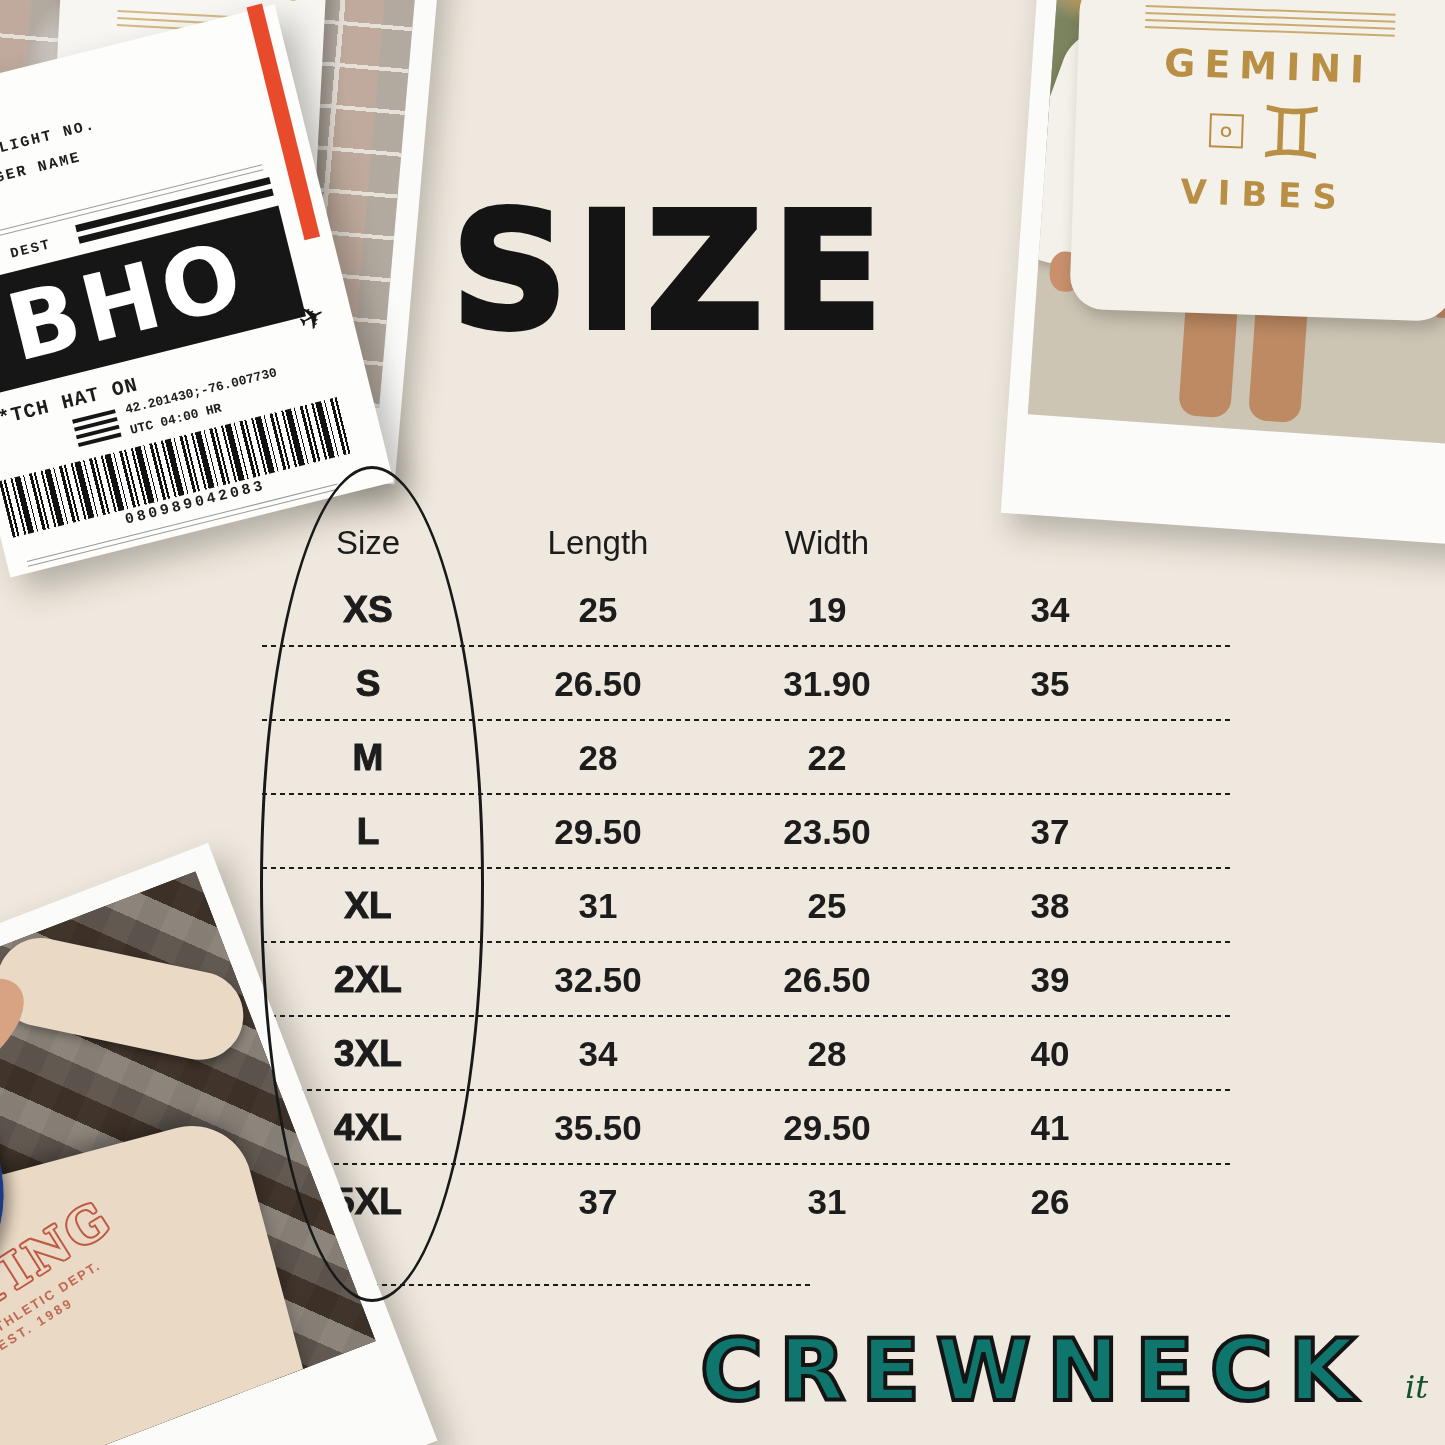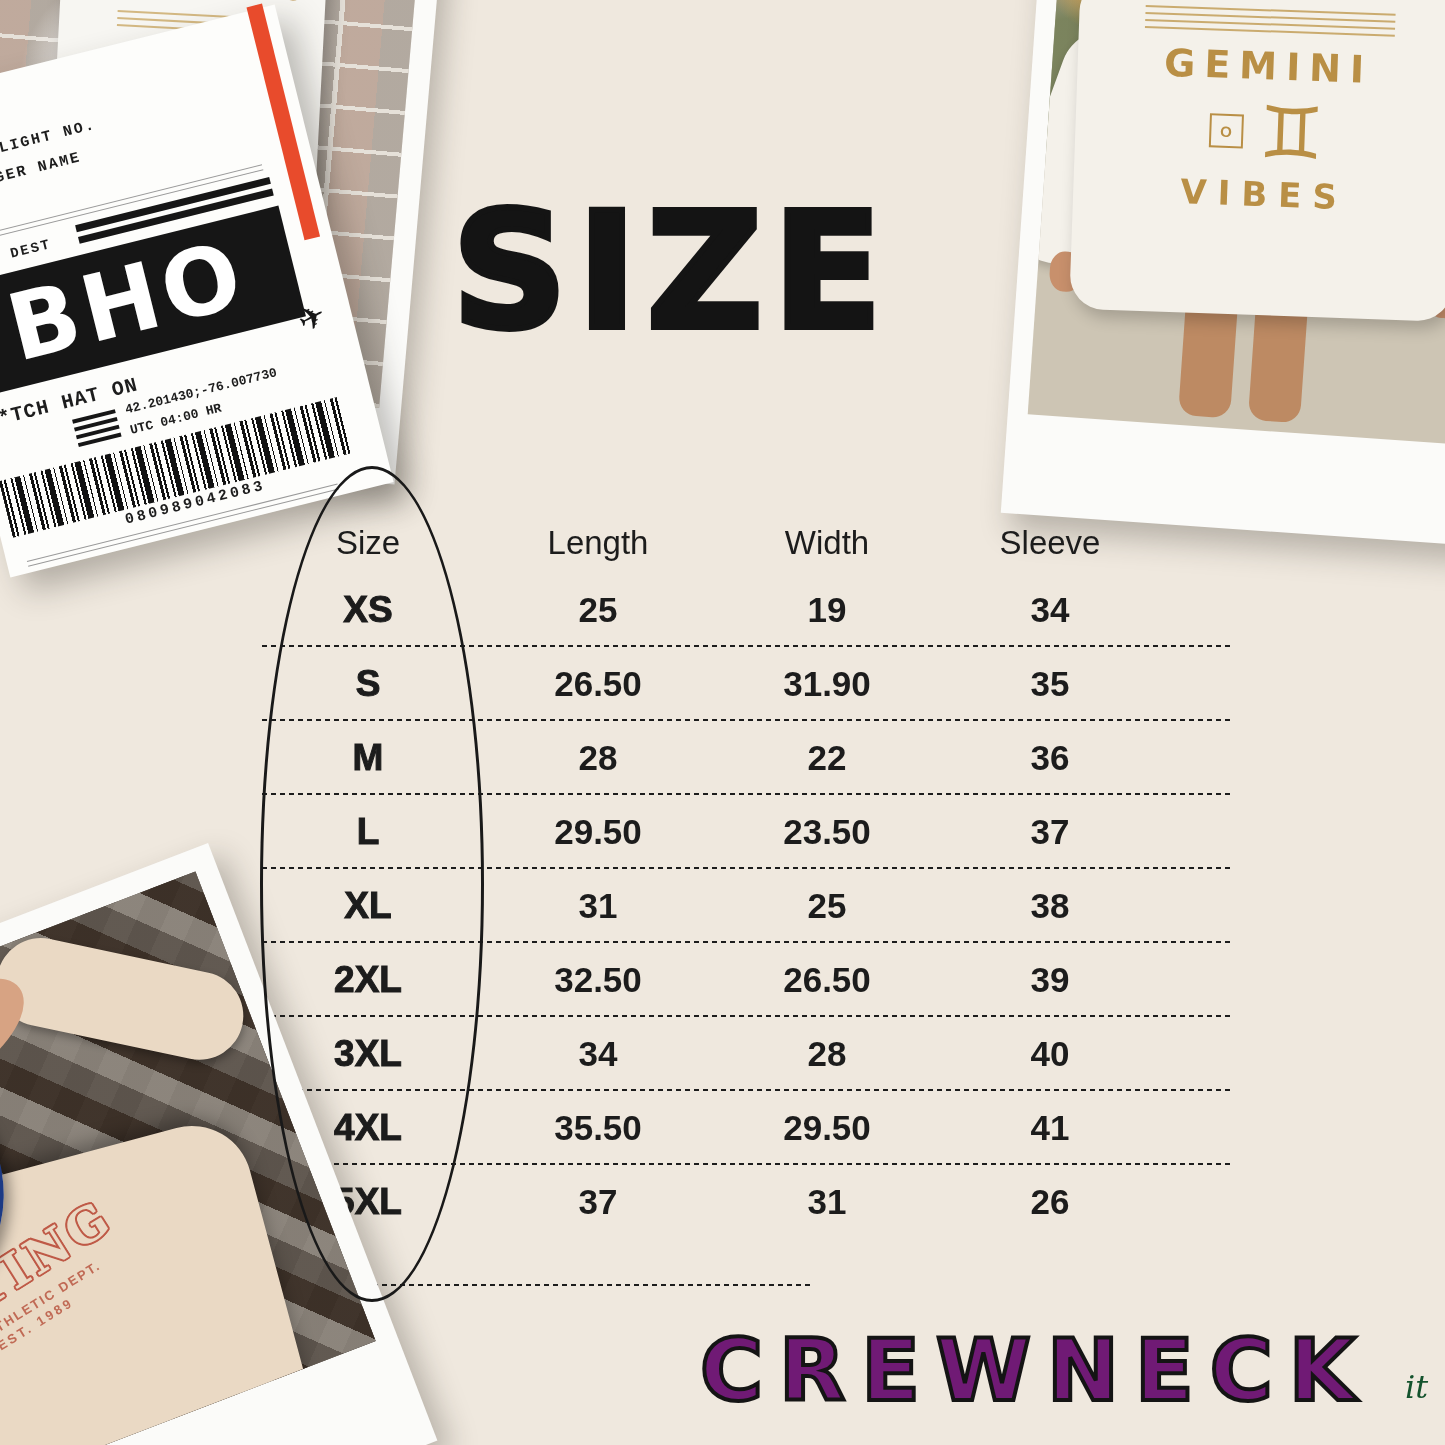--- a/index.html
+++ b/index.html
@@ -137,21 +137,21 @@
   .trow .cell.szlab{font-size:37px;font-weight:bold;-webkit-text-stroke:1px #1c1c1c;}
   .trow:not(.last)::after{content:"";position:absolute;left:0;right:0;bottom:0;height:2px;
     background:repeating-linear-gradient(90deg,#1c1c1c 0 5px,transparent 5px 9px);}
   .ellipse{position:absolute;left:260px;top:466px;width:218px;height:830px;border:3px solid #191919;
     border-radius:50%;z-index:3;}
   .bottom-dash{position:absolute;left:310px;top:1284px;width:500px;height:2px;
     background:repeating-linear-gradient(90deg,#1c1c1c 0 5px,transparent 5px 9px);z-index:2;}
 
   
   .crewneck{position:absolute;left:700px;top:1320px;font-family:"DejaVu Sans",sans-serif;
-    font-weight:bold;font-size:86px;letter-spacing:16px;color:#701a75;
+    font-weight:bold;font-size:86px;letter-spacing:16px;color:#0f766e;
     -webkit-text-stroke:4px #141414;z-index:2;}
   .signature-it{position:absolute;left:1405px;top:1368px;font-family:"DejaVu Serif",serif;
     font-style:italic;font-size:32px;color:#14532d;z-index:2;}
 </style>
 </head>
 <body>
 
 <div class="canvas">
 
   <div class="polaroid polaroid-sag">
@@ -231,39 +231,37 @@
         <div class="gm-word2">VIBES</div>
       </div>
     </div>
   </div>
 
   <div class="size-table">
     <div class="thead">
       <div class="cell">Size</div>
       <div class="cell">Length</div>
       <div class="cell">Width</div>
-      <div class="cell">Sleeve</div>
     </div>
     <div class="trow">
       <div class="cell szlab">XS</div>
       <div class="cell">25</div>
       <div class="cell">19</div>
       <div class="cell">34</div>
     </div>
     <div class="trow">
       <div class="cell szlab">S</div>
       <div class="cell">26.50</div>
       <div class="cell">31.90</div>
       <div class="cell">35</div>
     </div>
     <div class="trow">
       <div class="cell szlab">M</div>
       <div class="cell">28</div>
       <div class="cell">22</div>
-      <div class="cell">36</div>
     </div>
     <div class="trow">
       <div class="cell szlab">L</div>
       <div class="cell">29.50</div>
       <div class="cell">23.50</div>
       <div class="cell">37</div>
     </div>
     <div class="trow">
       <div class="cell szlab">XL</div>
       <div class="cell">31</div>

